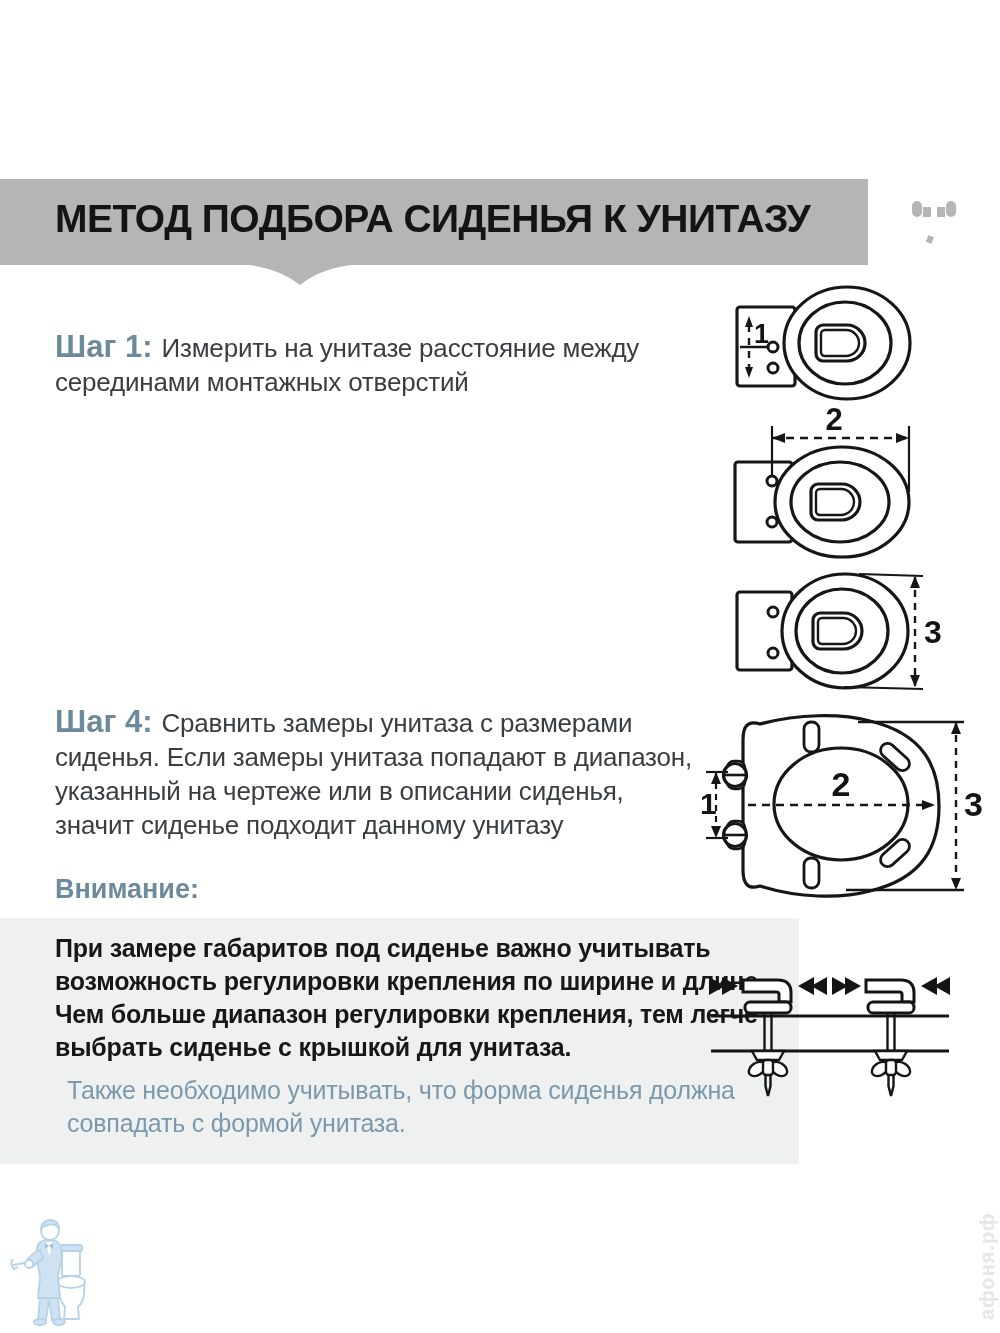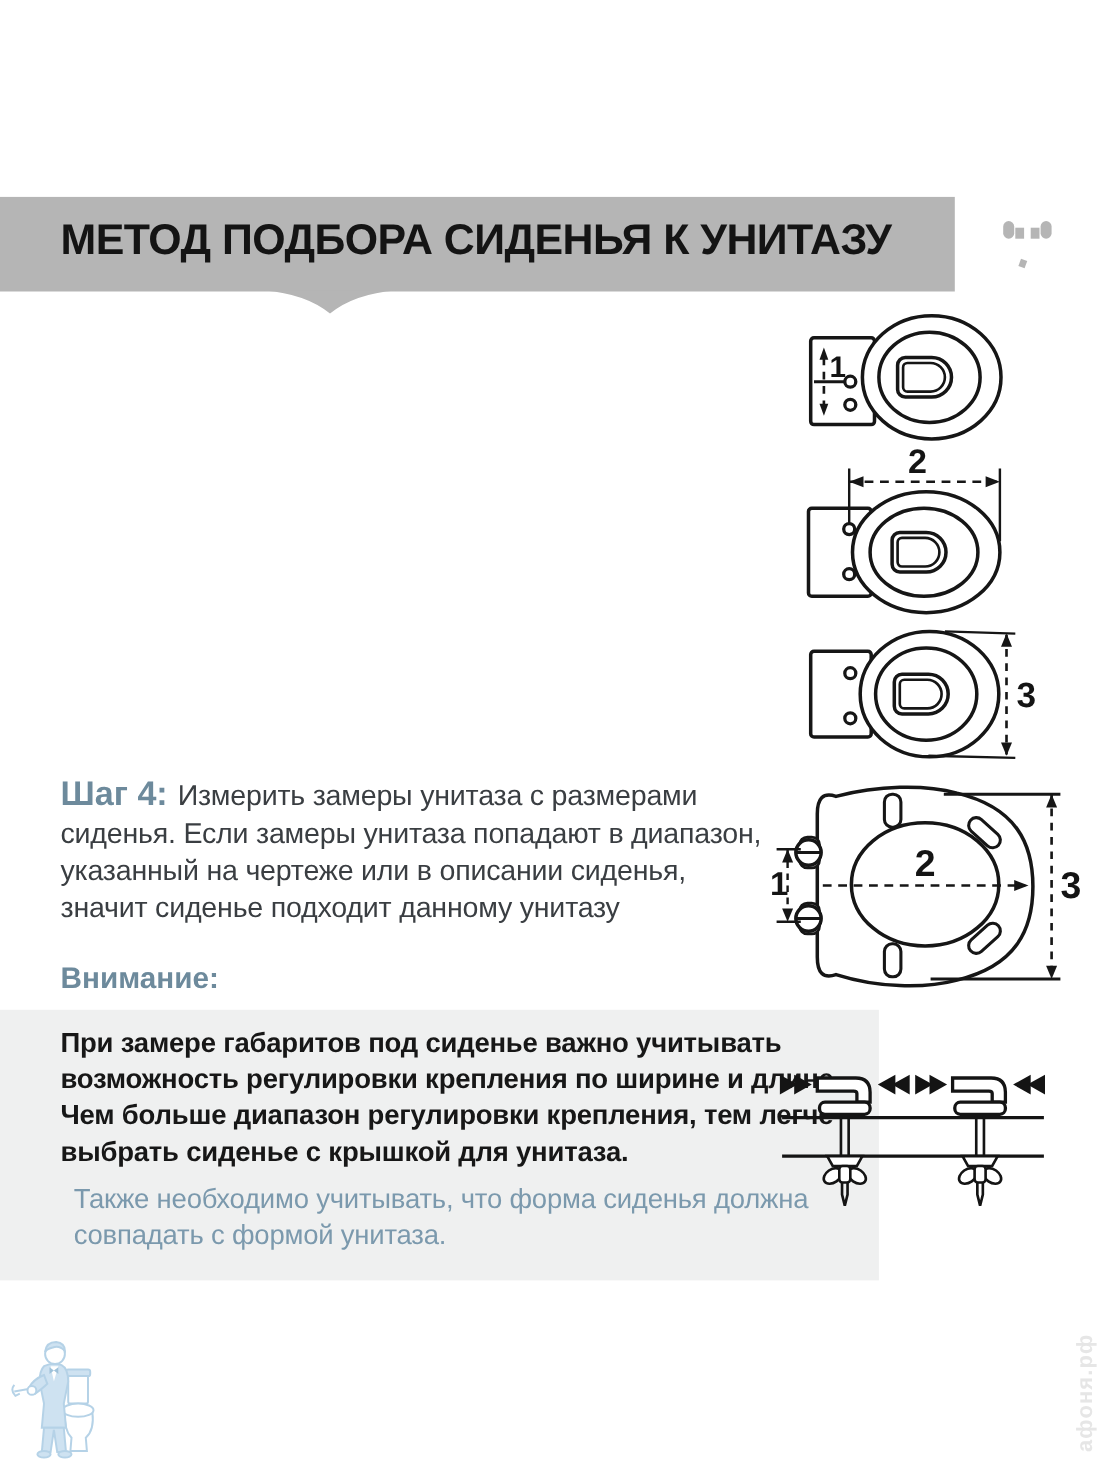--- a/index.html
+++ b/index.html
@@ -47,24 +47,26 @@
       <rect x="43" y="12" width="10" height="16" rx="5" fill="#b5b5b5"></rect>
       <rect x="34" y="18" width="8" height="10" fill="#b5b5b5"></rect>
       <path d="M14,43 Q31,58 48,43 Q46,55 32,56 Q20,56 14,43 Z" fill="#ffffff"></path>
       <rect x="24" y="47" width="6" height="7" fill="#b5b5b5" transform="rotate(20 27 50)"></rect>
     </svg>
   </div>
   <svg class="notch" width="120" height="22" viewBox="0 0 120 22">
     <path d="M0,0 Q38,3 60,21 Q82,3 120,0 Z" fill="#b5b5b5"></path>
   </svg>
 
-
-
-
-  <p class="step" style="top:705px;width:660px;"><span class="step-label">Шаг 4:</span><span>Измерить замеры унитаза с размерами
+  <p class="step" style="top:330px;width:640px;"><span class="step-label">Шаг 1:</span><span>Измерить на унитазе расстояние между
+серединами монтажных отверстий</span></p>
+
+
+
+  <p class="step" style="top:705px;width:660px;"><span class="step-label">Шаг 4:</span><span>Сравнить замеры унитаза с размерами
 сиденья. Если замеры унитаза попадают в диапазон,
 указанный на чертеже или в описании сиденья,
 значит сиденье подходит данному унитазу</span></p>
 
   <p class="attn">Внимание:</p>
 
   <div class="infobox">
     <p class="infobox-bold">При замере габаритов под сиденье важно учитывать
 возможность регулировки крепления по ширине и длине.
 Чем больше диапазон регулировки крепления,  тем легче

